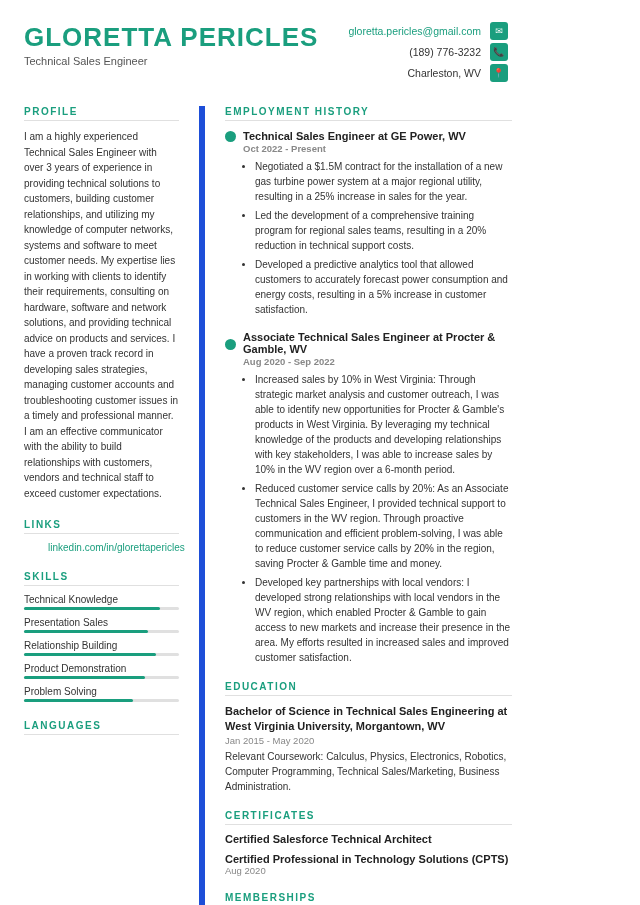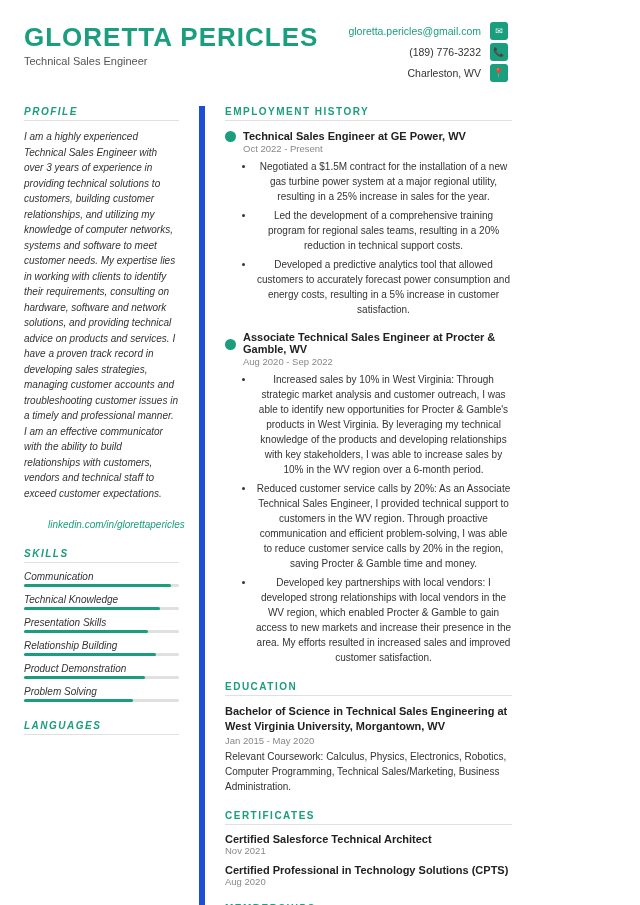--- a/index.html
+++ b/index.html
@@ -99,21 +99,20 @@
       letter-spacing: 1.5px;
       text-transform: uppercase;
       border-bottom: 1.5px solid #e0e0e0;
       padding-bottom: 3px;
       margin-bottom: 8px;
       margin-top: 0;
     }
 
     .sidebar-section {
       margin-bottom: 18px;
-      font-style: italic;
     }
 
     
     .profile-text {
       font-size: 10px;
       line-height: 1.55;
       color: #333;
     }
 
     
@@ -168,31 +167,31 @@
     .job-title {
       font-size: 11px;
       font-weight: 700;
       color: #222;
     }
     .job-dates {
       font-size: 9.5px;
       color: #888;
       margin-left: 18px;
       margin-bottom: 5px;
+      font-weight: bold;
     }
     .job-bullets {
       margin-left: 18px;
       padding-left: 12px;
     }
     .job-bullets li {
       font-size: 10px;
       line-height: 1.5;
       color: #333;
       margin-bottom: 4px;
-      text-align: center;
     }
 
     
     .edu-section {
       margin-bottom: 14px;
     }
     .edu-title {
       font-size: 11px;
       font-weight: 700;
       color: #222;
@@ -256,40 +255,35 @@
   <div class="main">
 
     <div class="sidebar">
 
       <div class="sidebar-section">
         <div class="section-title">PROFILE</div>
         <p class="profile-text">I am a highly experienced Technical Sales Engineer with over 3 years of experience in providing technical solutions to customers, building customer relationships, and utilizing my knowledge of computer networks, systems and software to meet customer needs. My expertise lies in working with clients to identify their requirements, consulting on hardware, software and network solutions, and providing technical advice on products and services. I have a proven track record in developing sales strategies, managing customer accounts and troubleshooting customer issues in a timely and professional manner. I am an effective communicator with the ability to build relationships with customers, vendors and technical staff to exceed customer expectations.</p>
       </div>
 
       <div class="sidebar-section">
+        <div class="section-title">LINKS</div>
         <a class="link-item" href="#">linkedin.com/in/glorettapericles</a>
       </div>
 
       <div class="sidebar-section">
         <div class="section-title">SKILLS</div>
         <div id="skills-container">
             <div class="skill-item">
-      <div class="skill-name">Communication</div>
-      <div class="skill-bar-bg">
-        <div class="skill-bar-fill" style="width:95%"></div>
-      </div>
-    </div>
-            <div class="skill-item">
       <div class="skill-name">Technical Knowledge</div>
       <div class="skill-bar-bg">
         <div class="skill-bar-fill" style="width:88%"></div>
       </div>
     </div>
             <div class="skill-item">
-      <div class="skill-name">Presentation Skills</div>
+      <div class="skill-name">Presentation Sales</div>
       <div class="skill-bar-bg">
         <div class="skill-bar-fill" style="width:80%"></div>
       </div>
     </div>
             <div class="skill-item">
       <div class="skill-name">Relationship Building</div>
       <div class="skill-bar-bg">
         <div class="skill-bar-fill" style="width:85%"></div>
       </div>
     </div>
@@ -355,21 +349,20 @@
       <div class="edu-body">Relevant Coursework: Calculus, Physics, Electronics, Robotics, Computer Programming, Technical Sales/Marketing, Business Administration.</div>
     </div>
           </div>
       </div>
 
       <div class="content-section">
         <div class="section-title">CERTIFICATES</div>
         <div id="certs-container">
             <div class="cert-item">
       <div class="cert-title">Certified Salesforce Technical Architect</div>
-      <div class="cert-date">Nov 2021</div>
     </div>
             <div class="cert-item">
       <div class="cert-title">Certified Professional in Technology Solutions (CPTS)</div>
       <div class="cert-date">Aug 2020</div>
     </div>
           </div>
       </div>
 
       <div class="content-section">
         <div class="section-title">MEMBERSHIPS</div>

